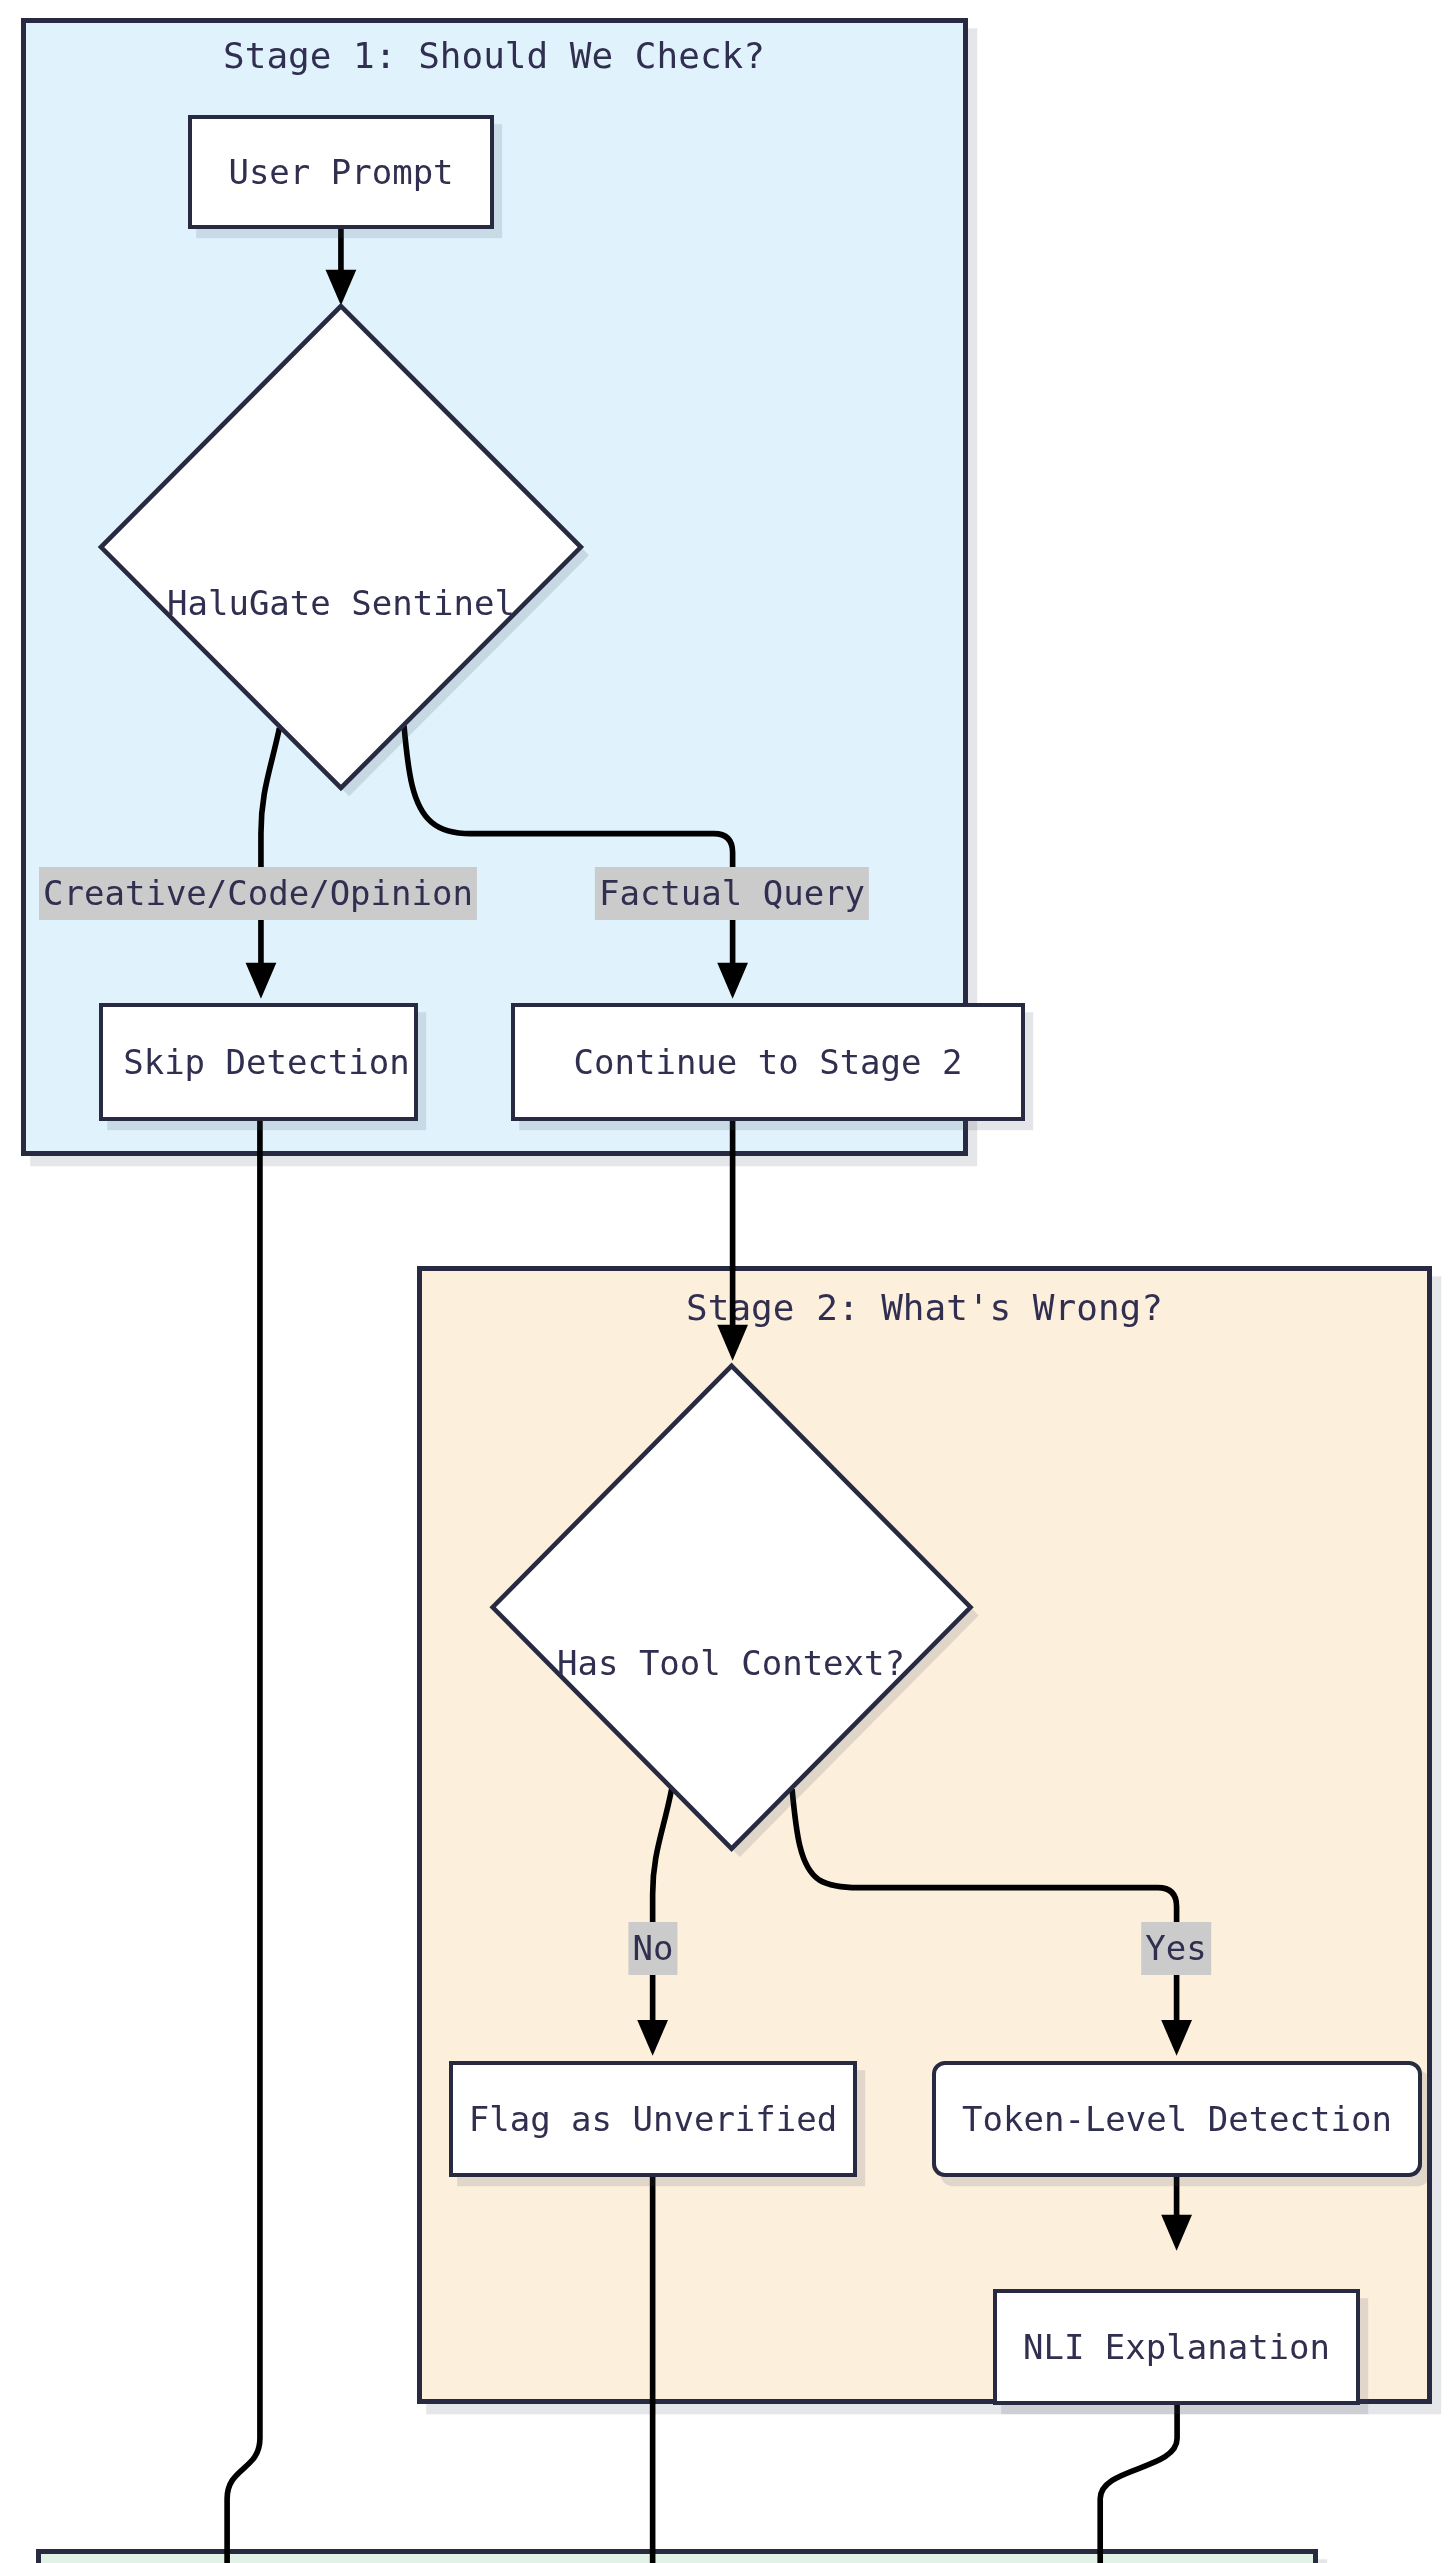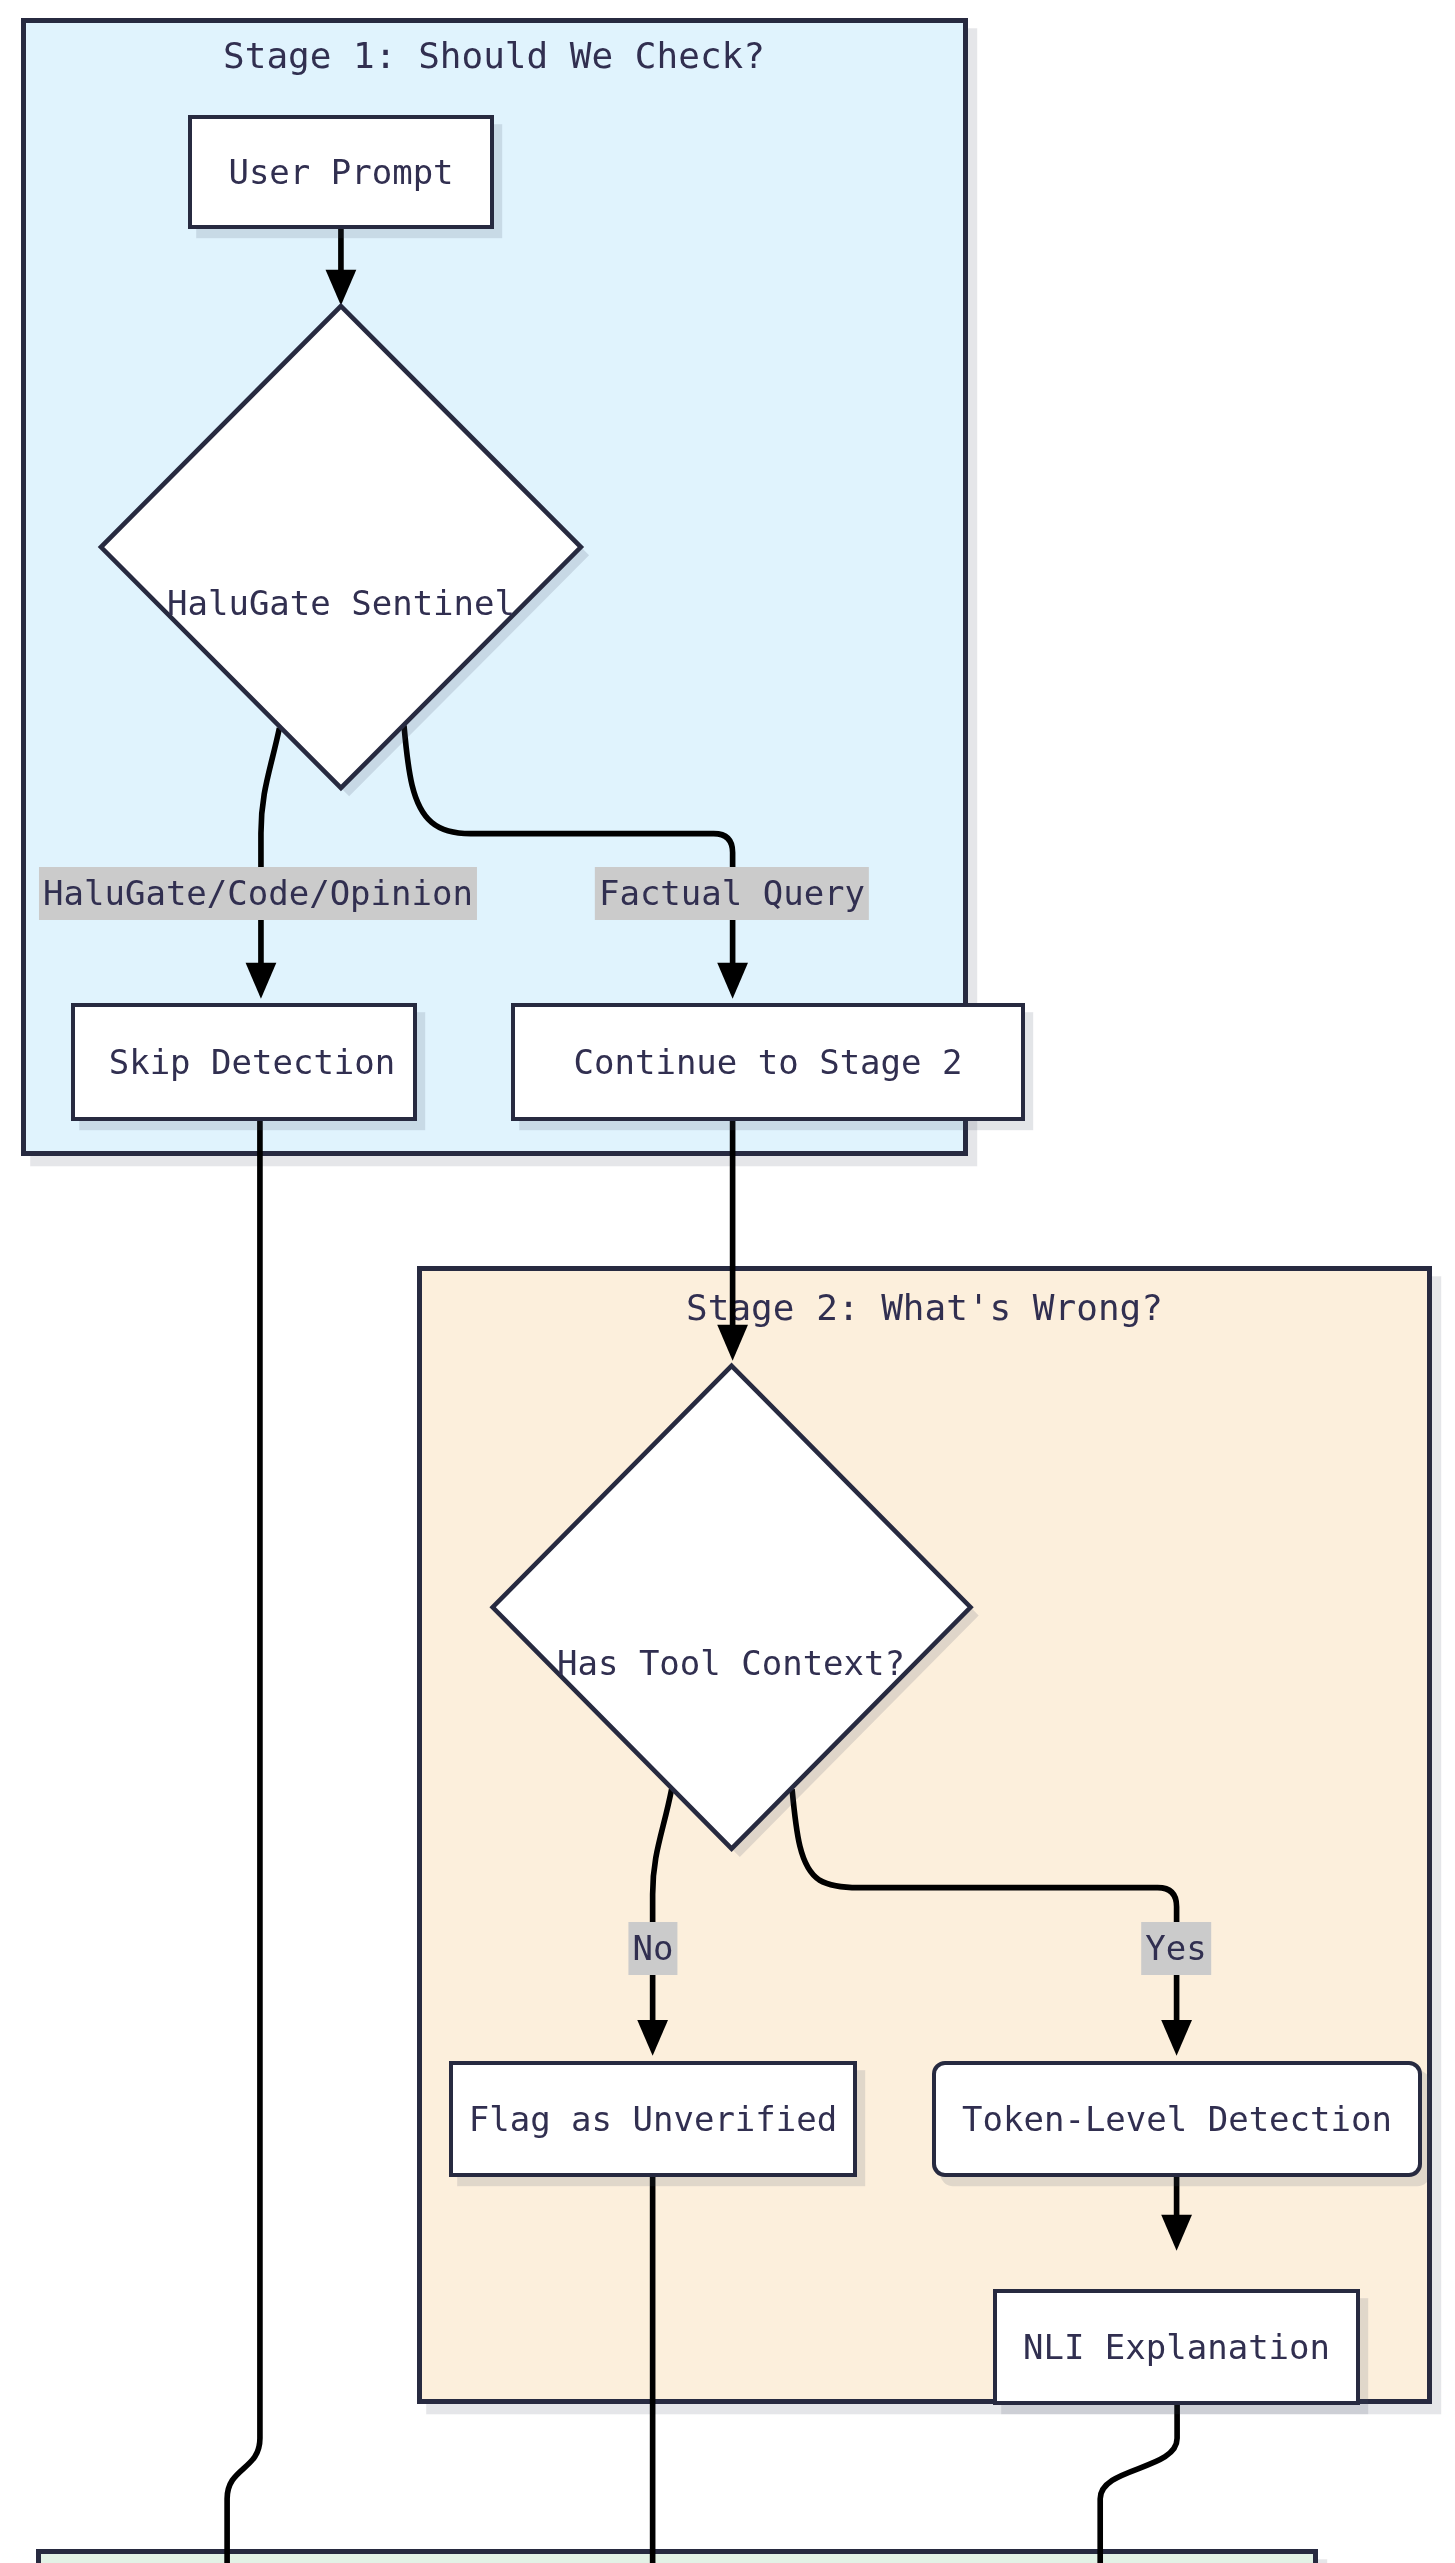--- a/index.html
+++ b/index.html
@@ -70,21 +70,21 @@
     position:absolute;transform:translateX(-50%);
     background:var(--c-label_bg,#cbcbcb);
     padding:5.1px 4.1px;
     white-space:nowrap;
     font-size:34px;font-weight:500;line-height:1.25;
     color:var(--c-text,#312f50);
     z-index:4;
   }
   
   #node-user-prompt   {left:188px;top:115px;width:306px;height:114px;}
-  #node-skip          {left:71px;top:1003px;width:346px;height:118px;padding-left:16px;}
+  #node-skip          {left:99px;top:1003px;width:319px;height:118px;padding-left:16px;}
   #node-continue      {left:511px;top:1003px;width:514px;height:118px;}
   #node-flag          {left:449px;top:2061px;width:408px;height:116px;}
   #node-token         {left:932px;top:2061px;width:490px;height:116px;border-radius:13px;}
   #node-nli           {left:993px;top:2257px;width:367px;height:116px;margin-top:32px;}
   #label-sentinel     {left:136px;top:470px;width:410px;height:154px;}
   #label-has-tool     {left:526px;top:1530px;width:410px;height:154px;}
   #edge-label-creative{left:258px;top:867px;}
   #edge-label-factual {left:732px;top:867px;}
   #edge-label-no      {left:653px;top:1922px;text-align:center;}
   #edge-label-yes     {left:1176px;top:1922px;}
@@ -162,21 +162,21 @@
   </div>
 
   <div class="diamond-label" id="label-sentinel">
     <span>HaluGate Sentinel</span>
   </div>
   <div class="diamond-label" id="label-has-tool">
     <span>Has Tool Context?</span>
   </div>
 
   <div class="edge-label" id="edge-label-creative">
-    <span>HaluGate/Code/Opinion</span>
+    <span>Creative/Code/Opinion</span>
   </div>
   <div class="edge-label" id="edge-label-factual">
     <span>Factual Query</span>
   </div>
   <div class="edge-label" id="edge-label-no">
     <span>No</span>
   </div>
   <div class="edge-label" id="edge-label-yes">
     <span>Yes</span>
   </div>

